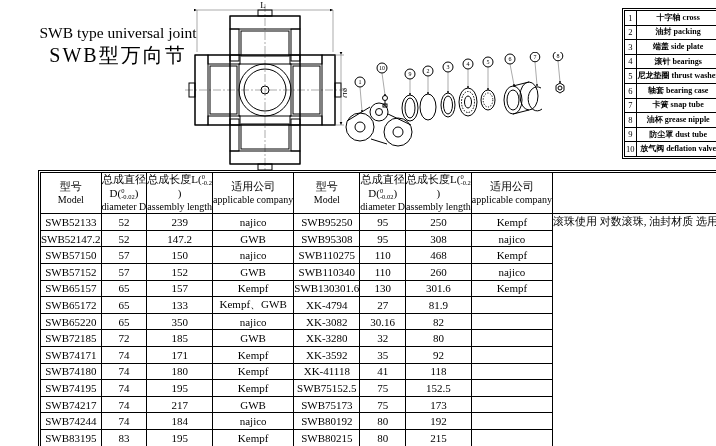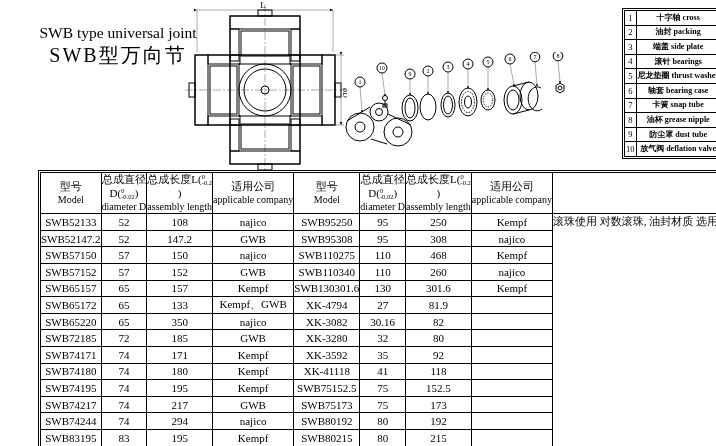--- a/index.html
+++ b/index.html
@@ -293,21 +293,21 @@
         <th>
           <div>备注</div>
           <div class="en">remark</div>
         </th>
       </tr>
     </thead>
     <tbody id="main-body">
         <tr>
           <td>SWB52133</td>
           <td>52</td>
-          <td>108</td>
+          <td>239</td>
           <td>najico</td>
           <td>SWB95250</td>
           <td>95</td>
           <td>250</td>
           <td>Kempf</td>
           <td id="remark-cell" rowspan="14">滚珠使用
 对数滚珠,
 油封材质
 选用丁腈
 橡胶或氟
@@ -426,21 +426,21 @@
           <td>217</td>
           <td>GWB</td>
           <td>SWB75173</td>
           <td>75</td>
           <td>173</td>
           <td></td>
         </tr>
         <tr>
           <td>SWB74244</td>
           <td>74</td>
-          <td>294</td>
+          <td>184</td>
           <td>najico</td>
           <td>SWB80192</td>
           <td>80</td>
           <td>192</td>
           <td></td>
         </tr>
         <tr>
           <td>SWB83195</td>
           <td>83</td>
           <td>195</td>

